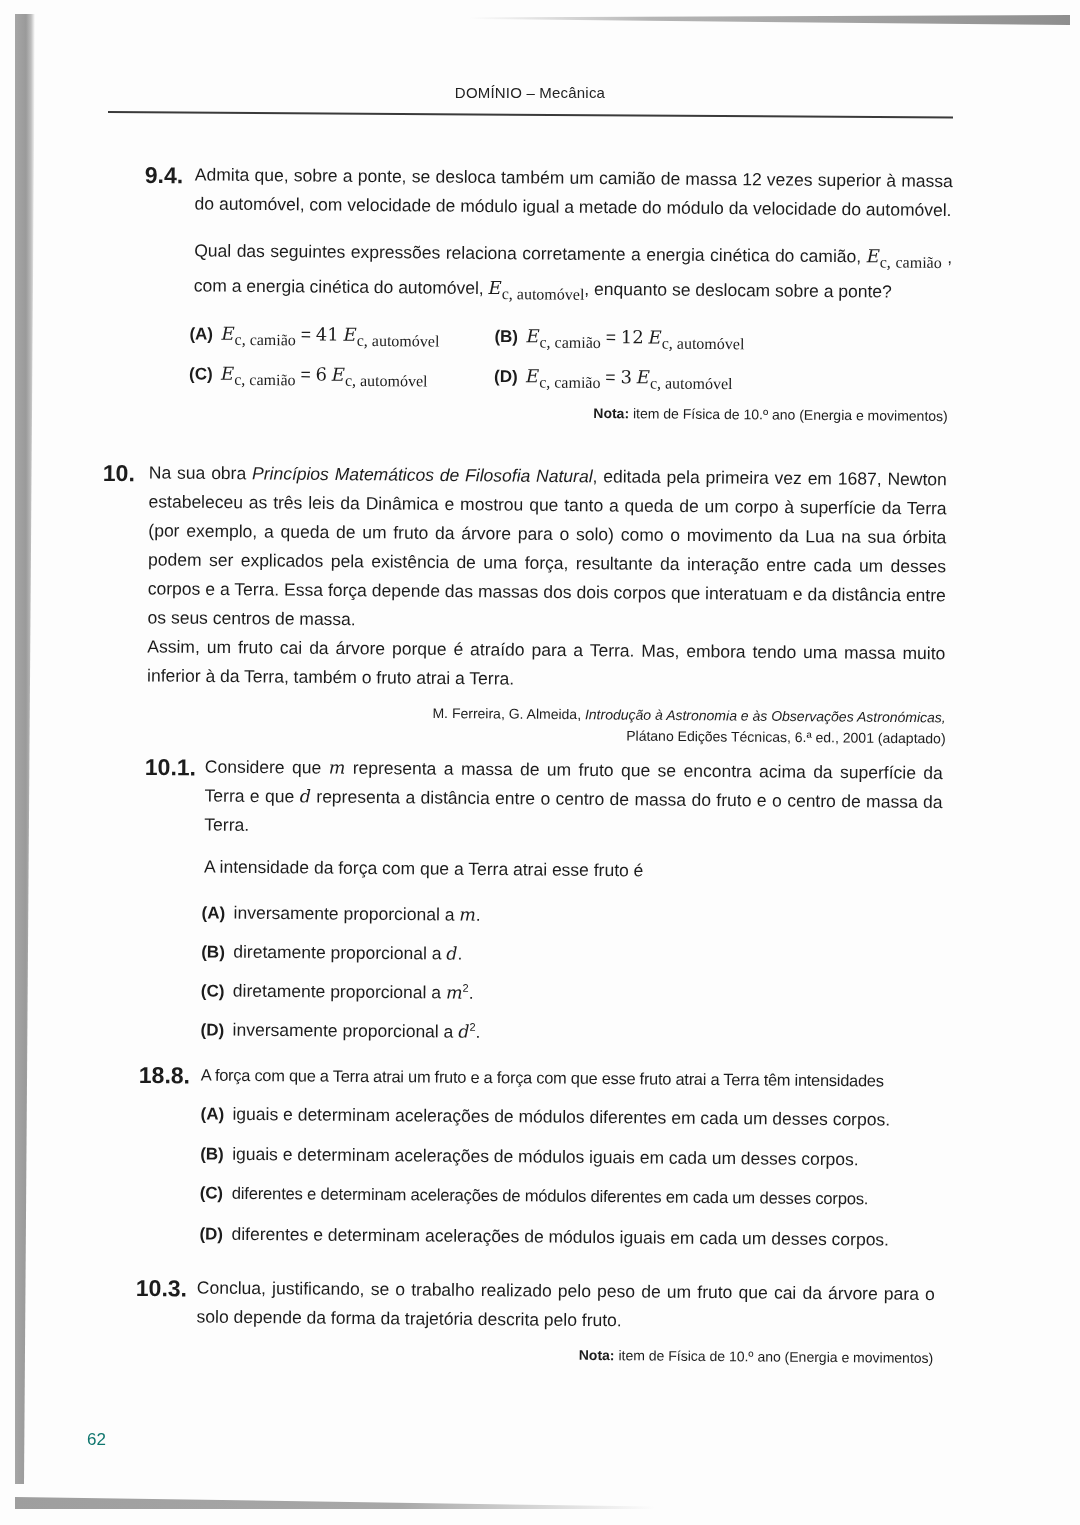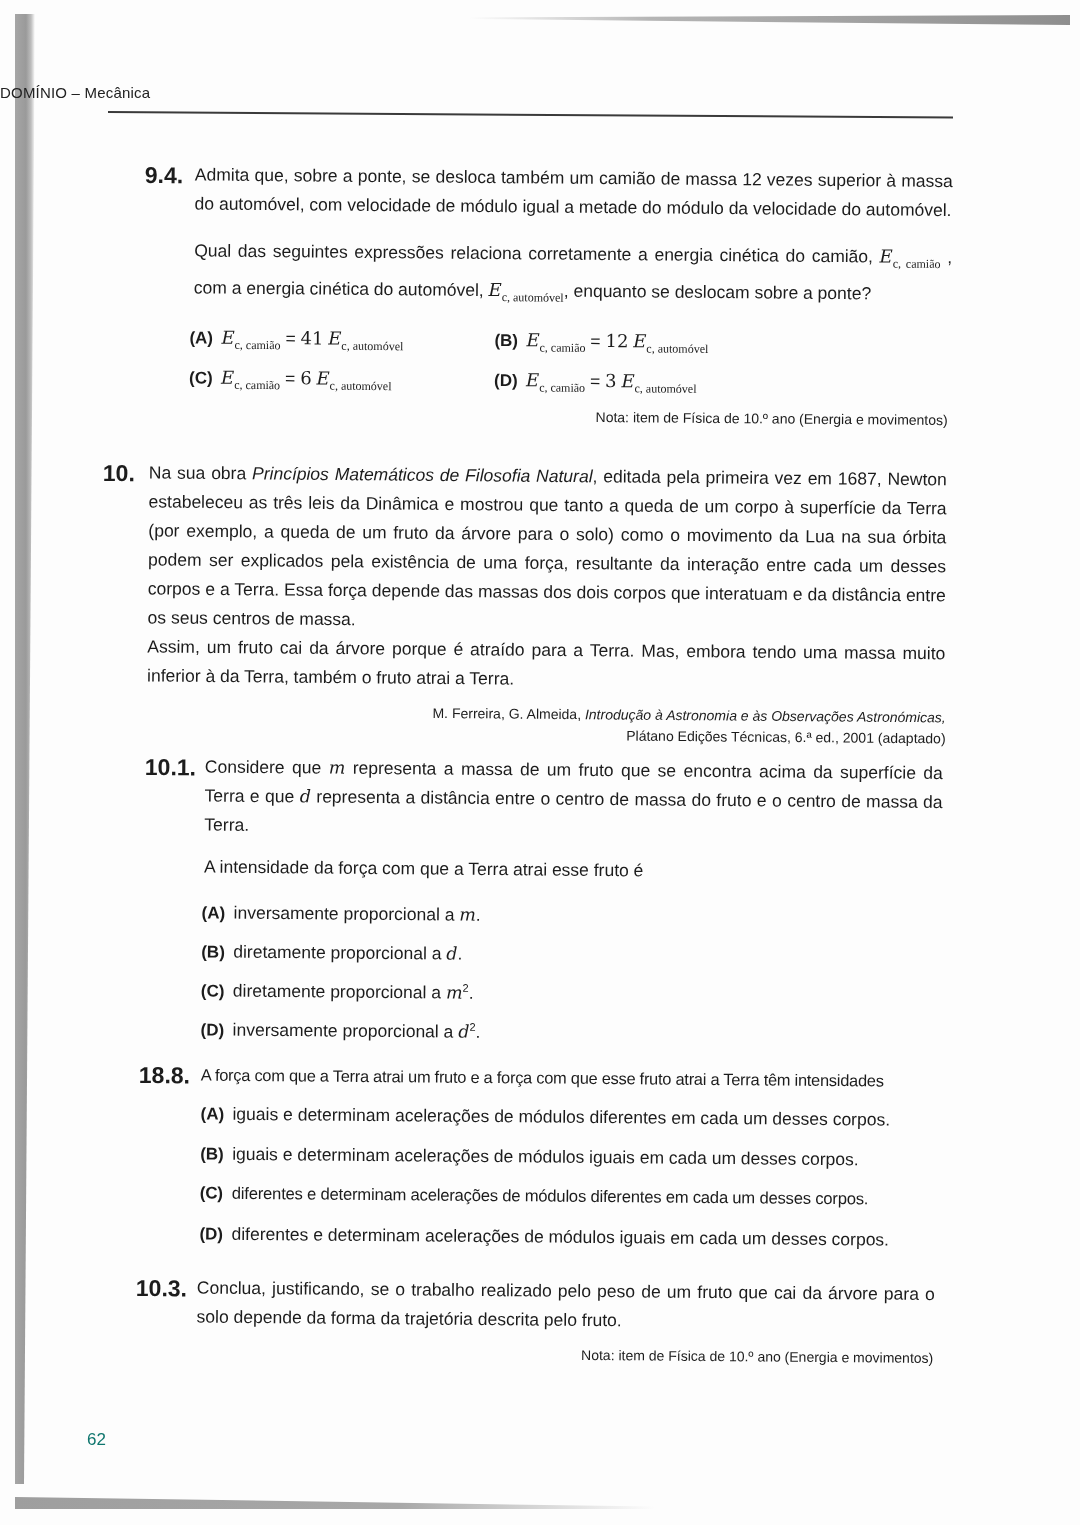--- a/index.html
+++ b/index.html
@@ -20,37 +20,37 @@
     position: absolute; left: 470px; top: 14px; width: 600px; height: 11px;
     background: linear-gradient(to right, rgba(180,180,180,0) 0%, #b5b5b5 30%, #8e8e8e 100%);
     clip-path: polygon(0 30%, 100% 10%, 100% 100%, 0 45%);
   }
   .scan-bottom {
     position: absolute; left: 15px; top: 1497px; width: 640px; height: 12px;
     background: linear-gradient(to right, #9e9e9e 0%, #a8a8a8 60%, rgba(200,200,200,0) 100%);
     clip-path: polygon(0 0, 100% 80%, 100% 100%, 0 100%);
   }
   .header {
-    position: absolute; left: 0; top: 84px; width: 1060px; text-align: left;
+    position: absolute; left: 0; top: 84px; width: 1060px; text-align: center;
     font-size: 15px; letter-spacing: 0.2px; color: #222;
   }
   .header-rule {
     position: absolute; left: 108px; top: 111px; width: 845px; height: 2px;
     background: #3a3a3a; transform: rotate(0.38deg); transform-origin: left center;
   }
   .block { position: absolute; transform: rotate(0.5deg); transform-origin: left top; }
   .num { position: absolute; font-weight: bold; font-size: 23px; }
   .para { font-size: 17.5px; line-height: 29px; text-align: justify; }
   .para i { font-style: italic; }
   .mathE { font-family: "DejaVu Serif", "Liberation Serif", serif; font-style: italic; font-size: 18px; }
-  .sub { font-size: 12px; vertical-align: -5px; font-style: normal; font-family: "Liberation Serif", serif; }
+  .sub { font-size: 16px; vertical-align: -5px; font-style: normal; font-family: "Liberation Serif", serif; }
   .opt-label { font-weight: bold; font-size: 17px; display: inline-block; width: 32px; }
   .opt { font-size: 17.5px; line-height: 24px; }
   .note { font-size: 14px; text-align: right; }
-  .note b { font-weight: normal; text-align: center; }
+  .note b { font-weight: bold; text-align: center; }
   .cite { font-size: 14px; text-align: right; line-height: 21px; }
   .page-num { position: absolute; left: 87px; top: 1430px; font-size: 17px; color: #0f766e; }
   .mi { font-family: "DejaVu Serif", serif; font-style: italic; }
   sup { font-size: 11px; }
 </style>
 </head>
 <body>
 
 <div class="scan-left"></div>
 <div class="scan-top"></div>

